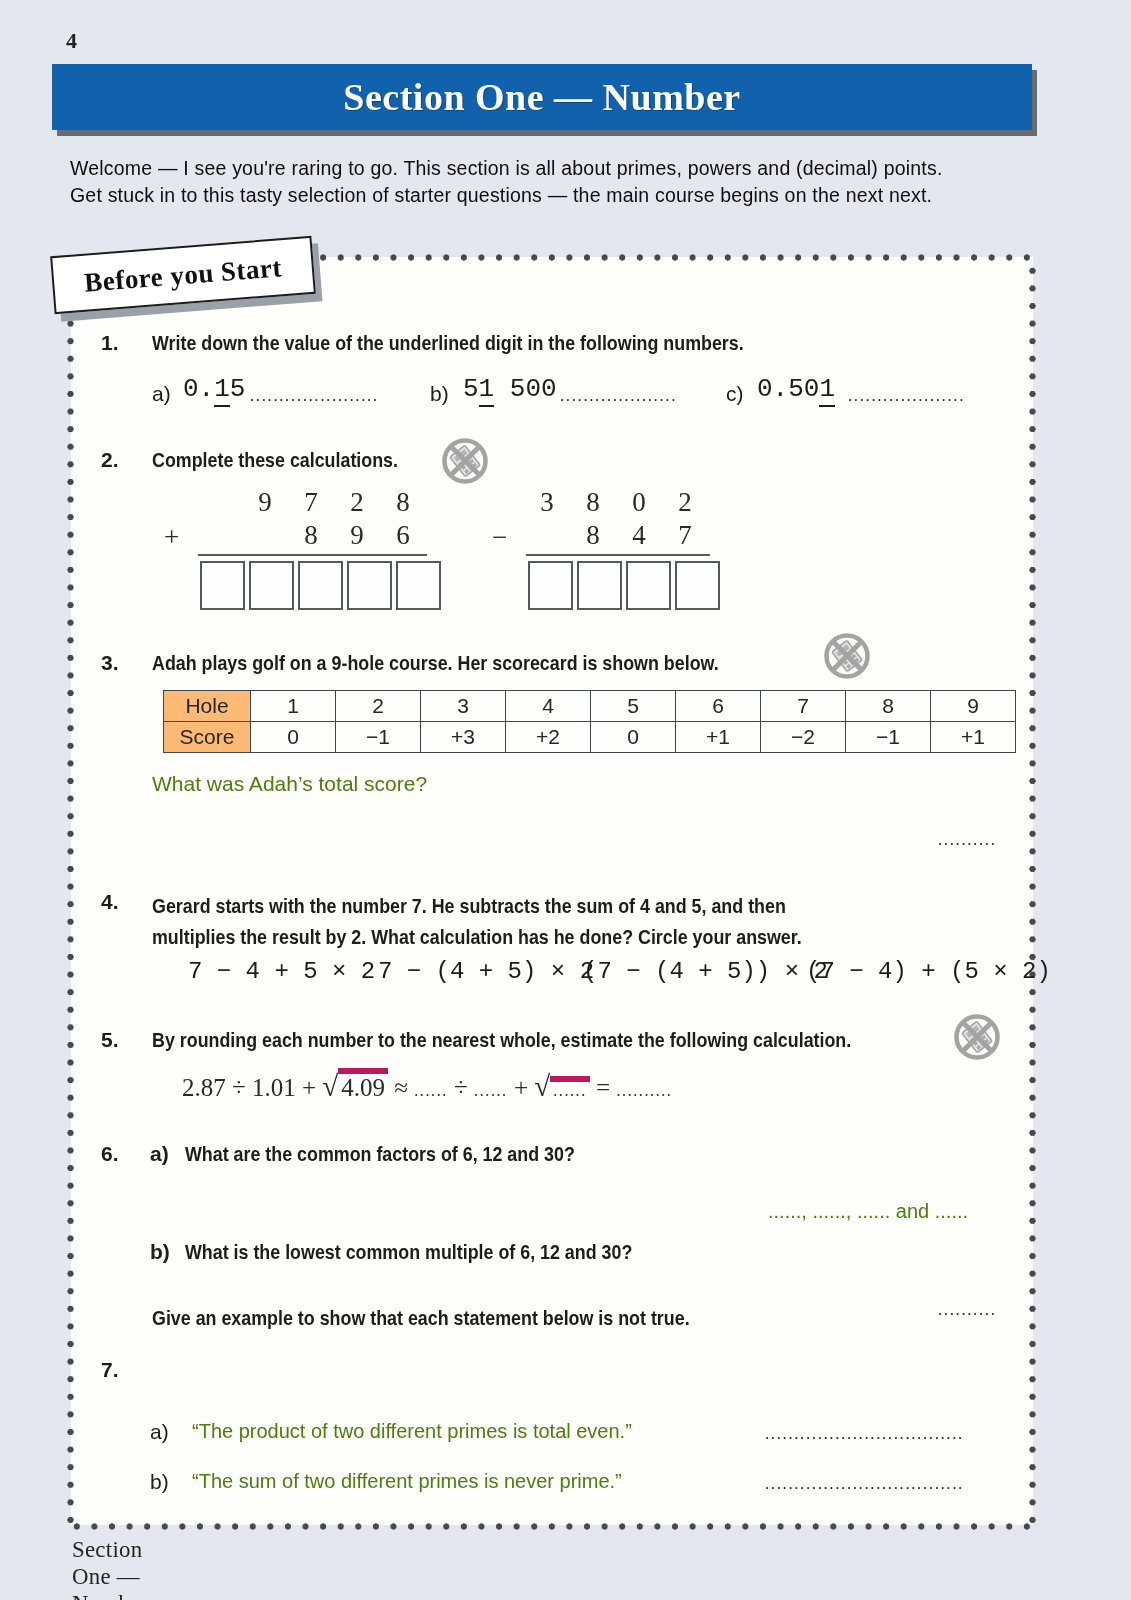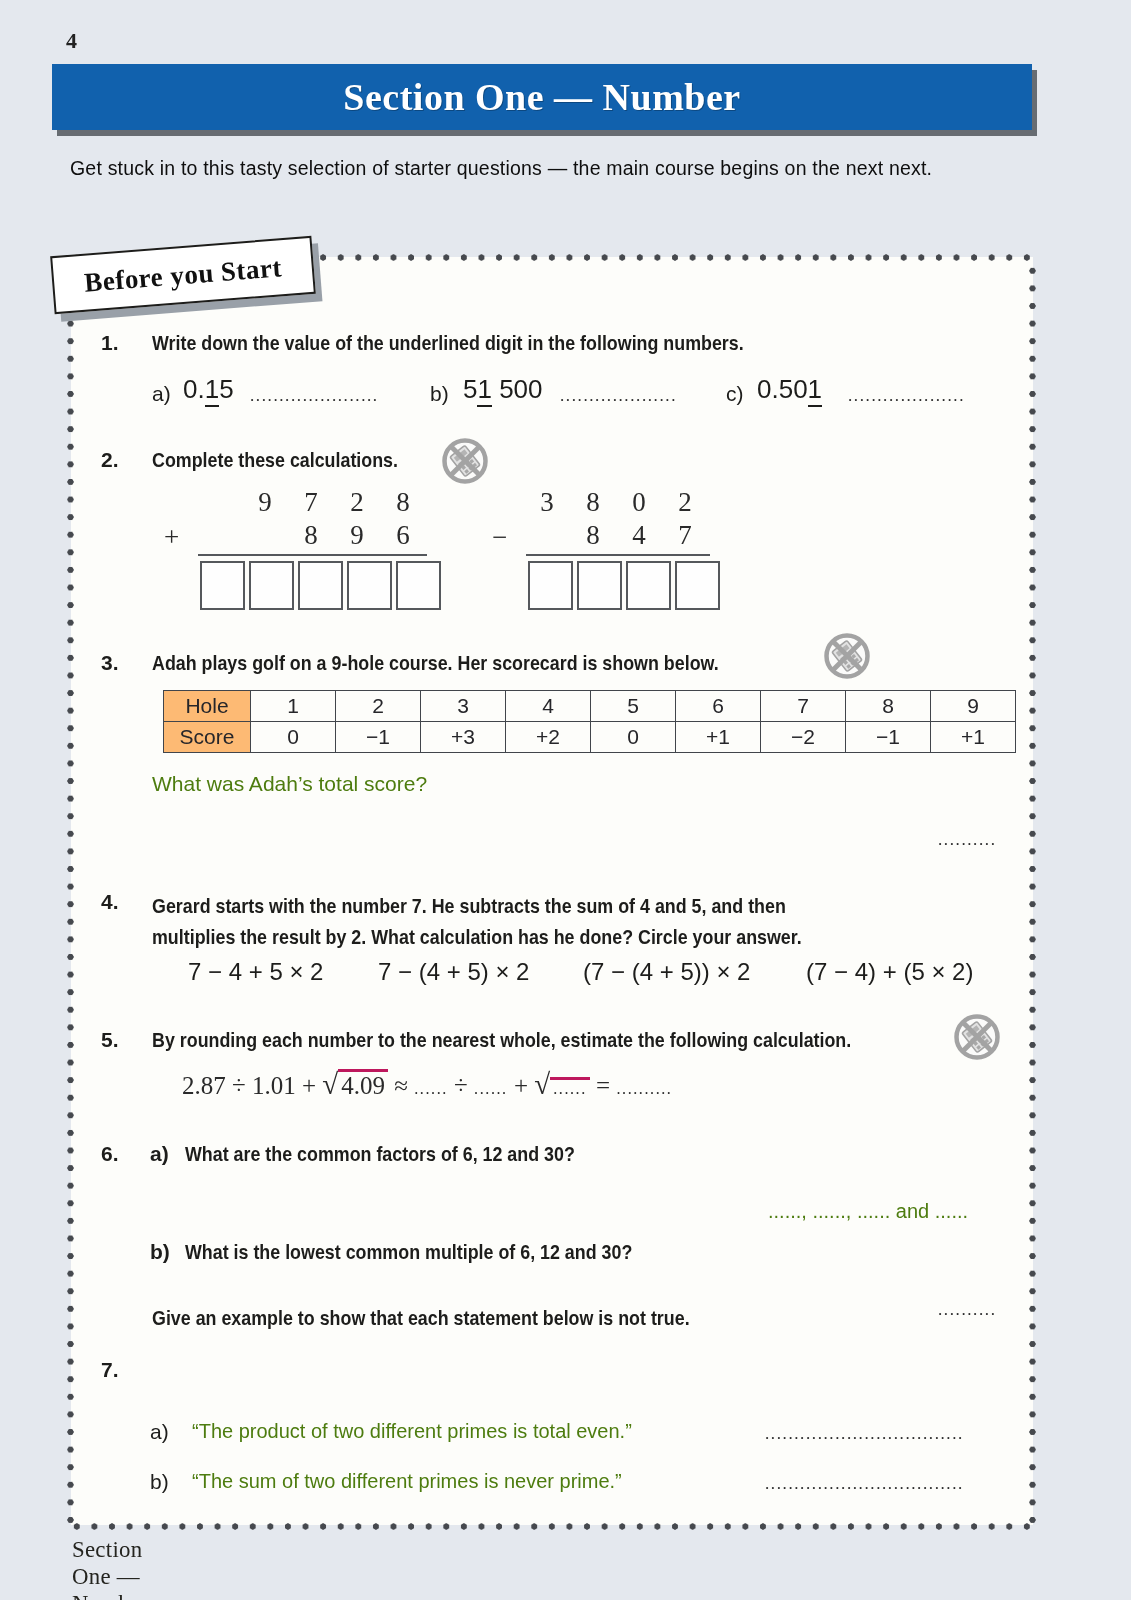--- a/index.html
+++ b/index.html
@@ -34,21 +34,21 @@
     transform:rotate(-4.5deg);transform-origin:50% 50%;box-shadow:6px 8px 0 #99a0a8;
     display:flex;align-items:center;justify-content:center;z-index:6}
   #badge span{font:bold 27px "Liberation Serif",serif;letter-spacing:.5px;color:#111}
 
   
   .qnum{font-weight:bold;font-size:21px;color:#1d1d1b}
   .qtext{font-weight:bold;font-size:21px;color:#1d1d1b;display:inline-block;
     transform:scaleX(.85);transform-origin:0 0;white-space:nowrap}
   .light{font-size:21px;color:#4d7c0f}
   .sub-label{font-size:21px;color:#1d1d1b}
-  .mathv{font-family:Liberation Sans, sans-serif;font-size:26px;color:#1d1d1b;white-space:pre}
+  .mathv{font-family:Liberation Mono, monospace;font-size:26px;color:#1d1d1b;white-space:pre}
   .u{border-bottom:2.5px solid #1d1d1b;padding-bottom:1px}
   .ansdots{font-family:"Liberation Serif",serif;font-size:17px;letter-spacing:1.6px;color:#2a2a2a;white-space:nowrap}
 
   
   .calc{position:absolute}
   .calc .op{position:absolute;left:14px;top:36px;font-family:"Liberation Serif",serif;font-size:27px;color:#2a2a2a}
   .calc-row{display:flex;margin-left:46px;height:33px;align-items:center}
   .calc-row .cell{width:46px;text-align:center;font-family:"Liberation Serif",serif;font-size:27px;color:#2a2a2a}
   .calc-line{height:2px;background:#55585c;margin-left:48px;margin-top:2px}
   .calc-boxes{display:flex;gap:4px;margin-left:50px;margin-top:5px}
@@ -56,39 +56,40 @@
 
   
   #scorecard{border-collapse:collapse;background:#fdfdfa}
   #scorecard td{border:1.8px solid #41454b;width:84px;height:30px;text-align:center;
     font-size:21px;color:#26262a;padding:0}
   #scorecard td.hdr{width:86px;background:#fdba74}
 
   
   #q5-expr{display:flex;align-items:baseline;font-family:"Liberation Serif",serif;font-size:25px;color:#2a2a2a;white-space:pre}
   .rad{font-size:29px}
-  .radbody{border-top:3px solid #be185d;padding:0 3px}
+  .radbody{border-top:6px solid #be185d;padding:0 3px}
   #q5-expr .ansdots{font-size:16px}
 
   
   .no-calc{width:50px;height:50px;display:block}
 
   #footer-txt{left:72px;top:1536px;font:24px "Liberation Serif",serif;color:#24241f;
     display:inline-block;transform:scaleX(.95);transform-origin:0 0;letter-spacing:.3px}
 </style>
 </head>
 <body>
 
 <div class="abs" id="page-num">4</div>
 
 <div class="abs" id="header-bar">
   <span id="header-title">Section One — Number</span>
 </div>
 
 <div class="abs" id="intro">
+  <div>Welcome — I see you're raring to go.  This section is all about primes, powers and (decimal) points.</div>
   <div>Get stuck in to this tasty selection of starter questions — the main course begins on the next next.</div>
 </div>
 
 <div class="abs" id="qpanel"></div>
 <div class="abs hdots" style="left:68px;top:254px;width:966px"></div>
 <div class="abs hdots" style="left:68px;top:1523px;width:966px"></div>
 <div class="abs vdots" style="left:67px;top:262px;height:1261px"></div>
 <div class="abs vdots" style="left:1029px;top:262px;height:1261px"></div>
 
 <div class="abs" id="badge">

